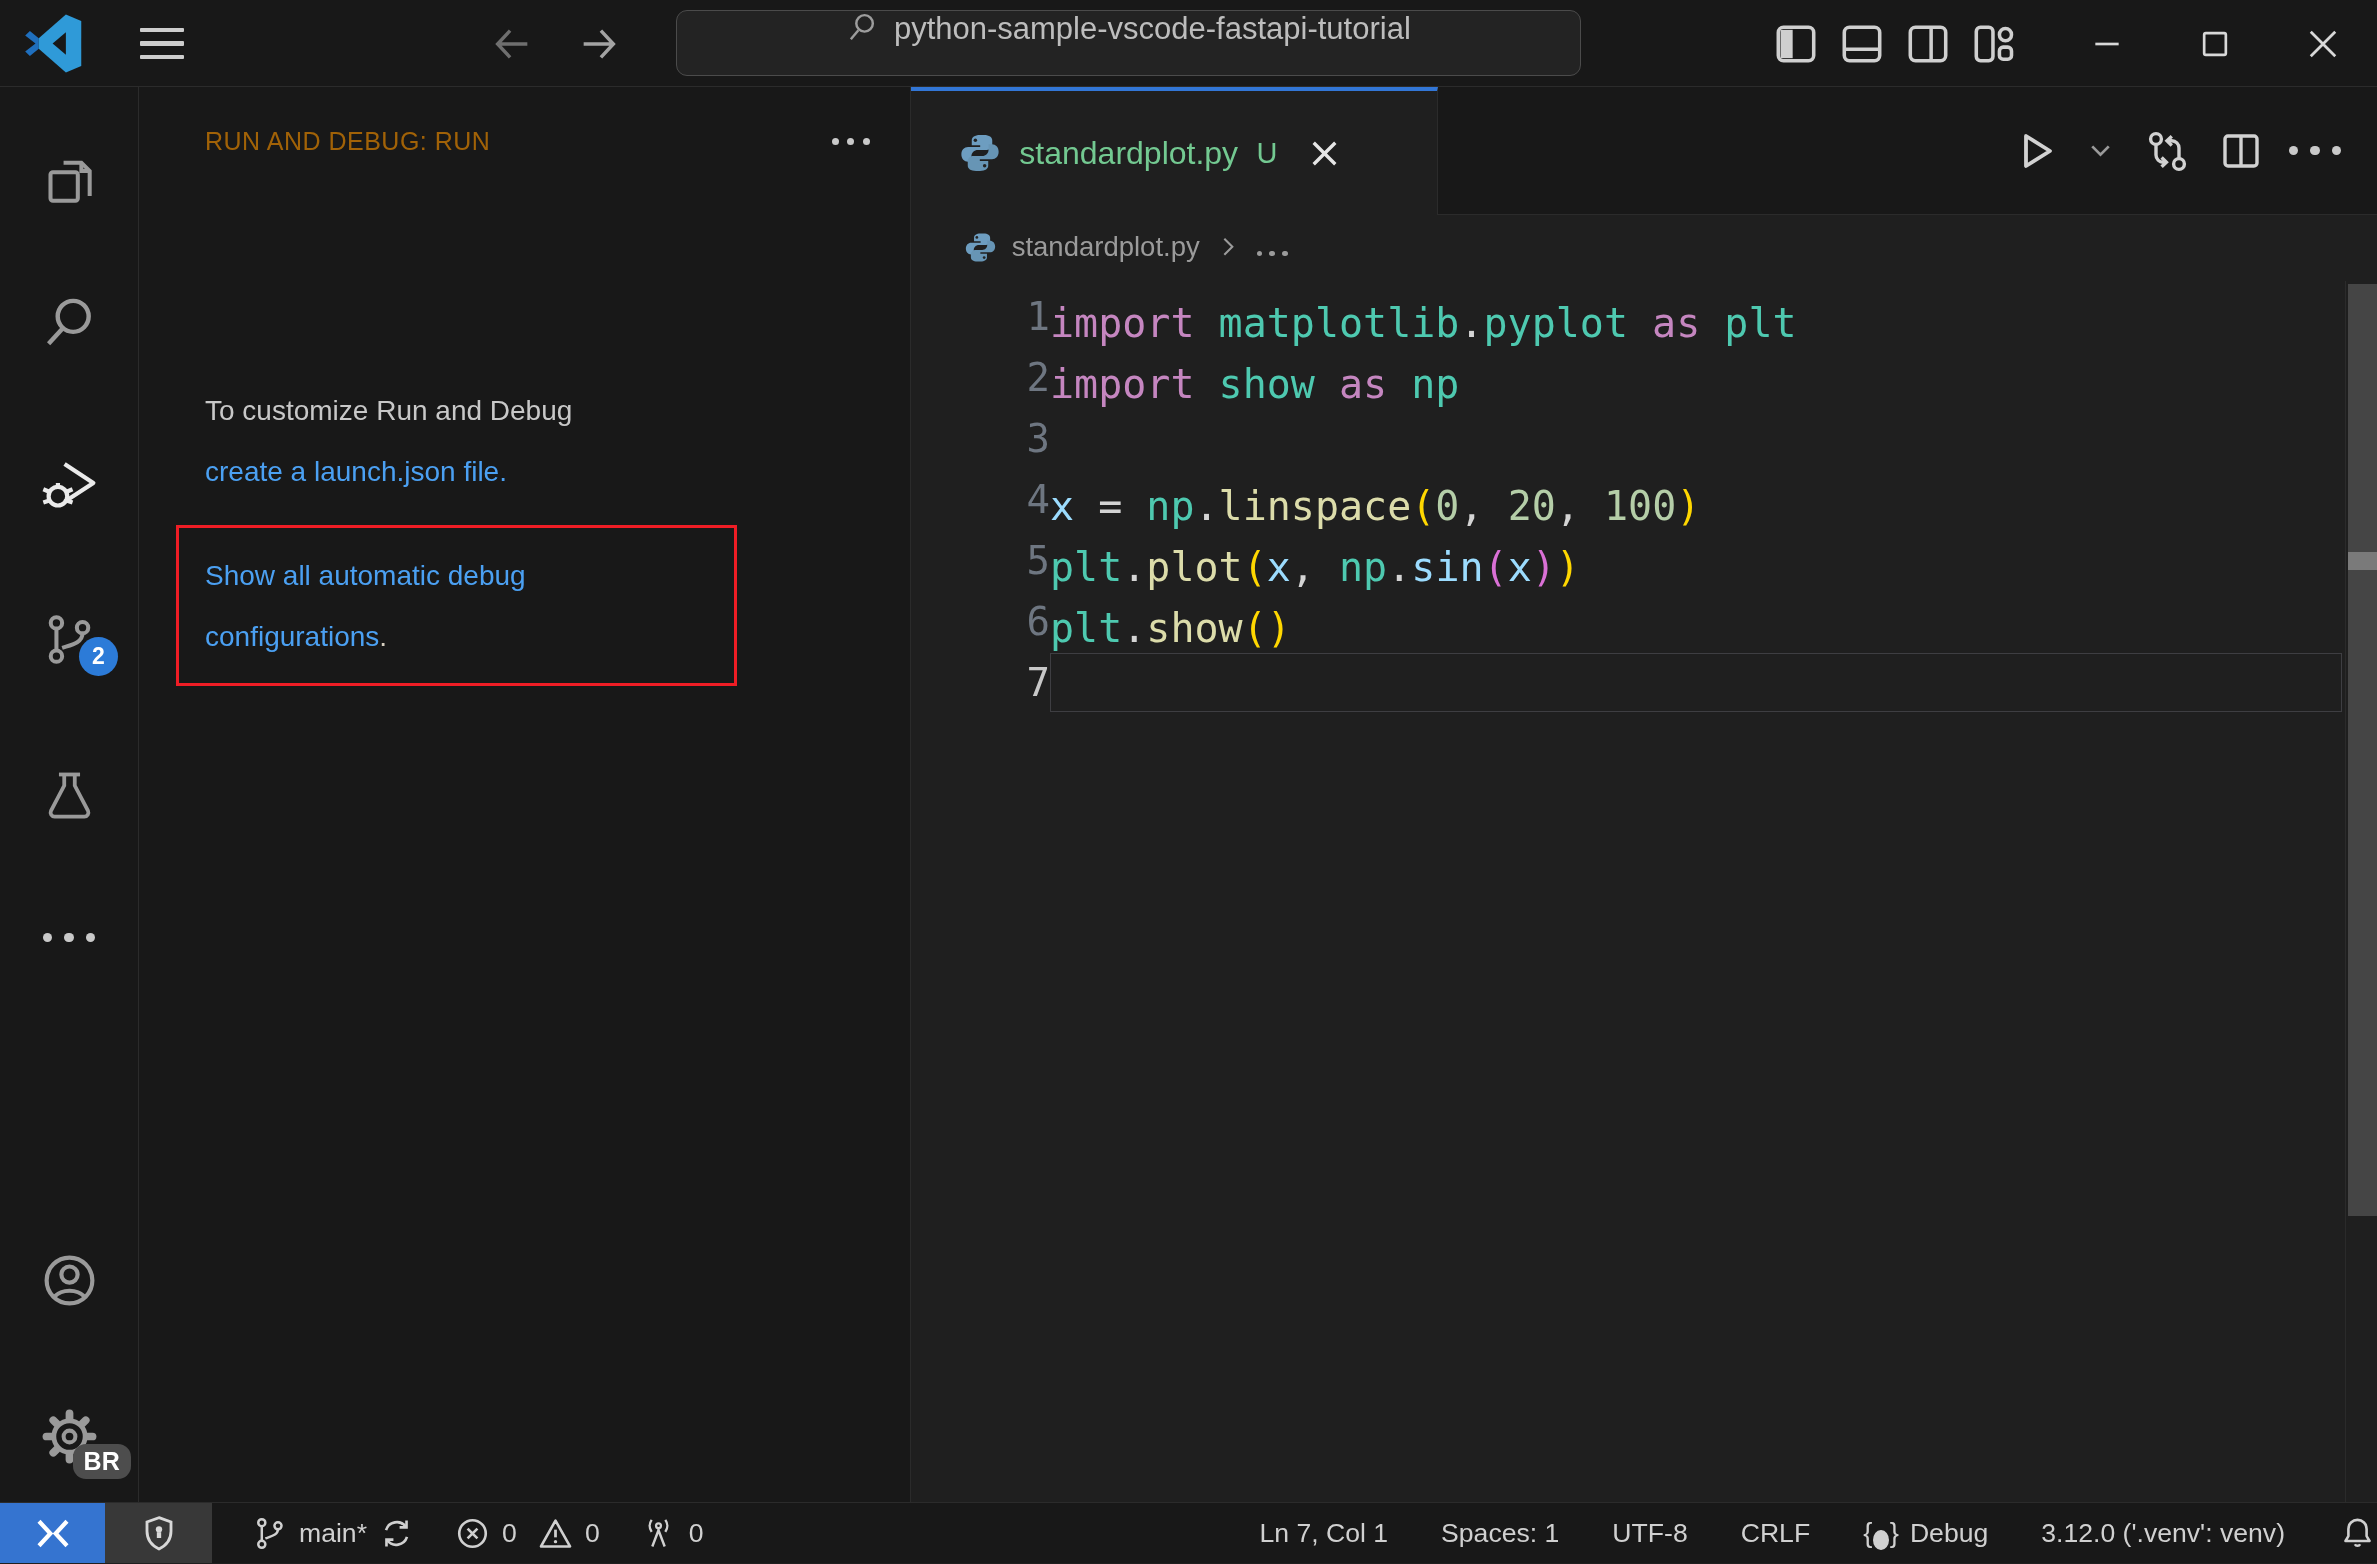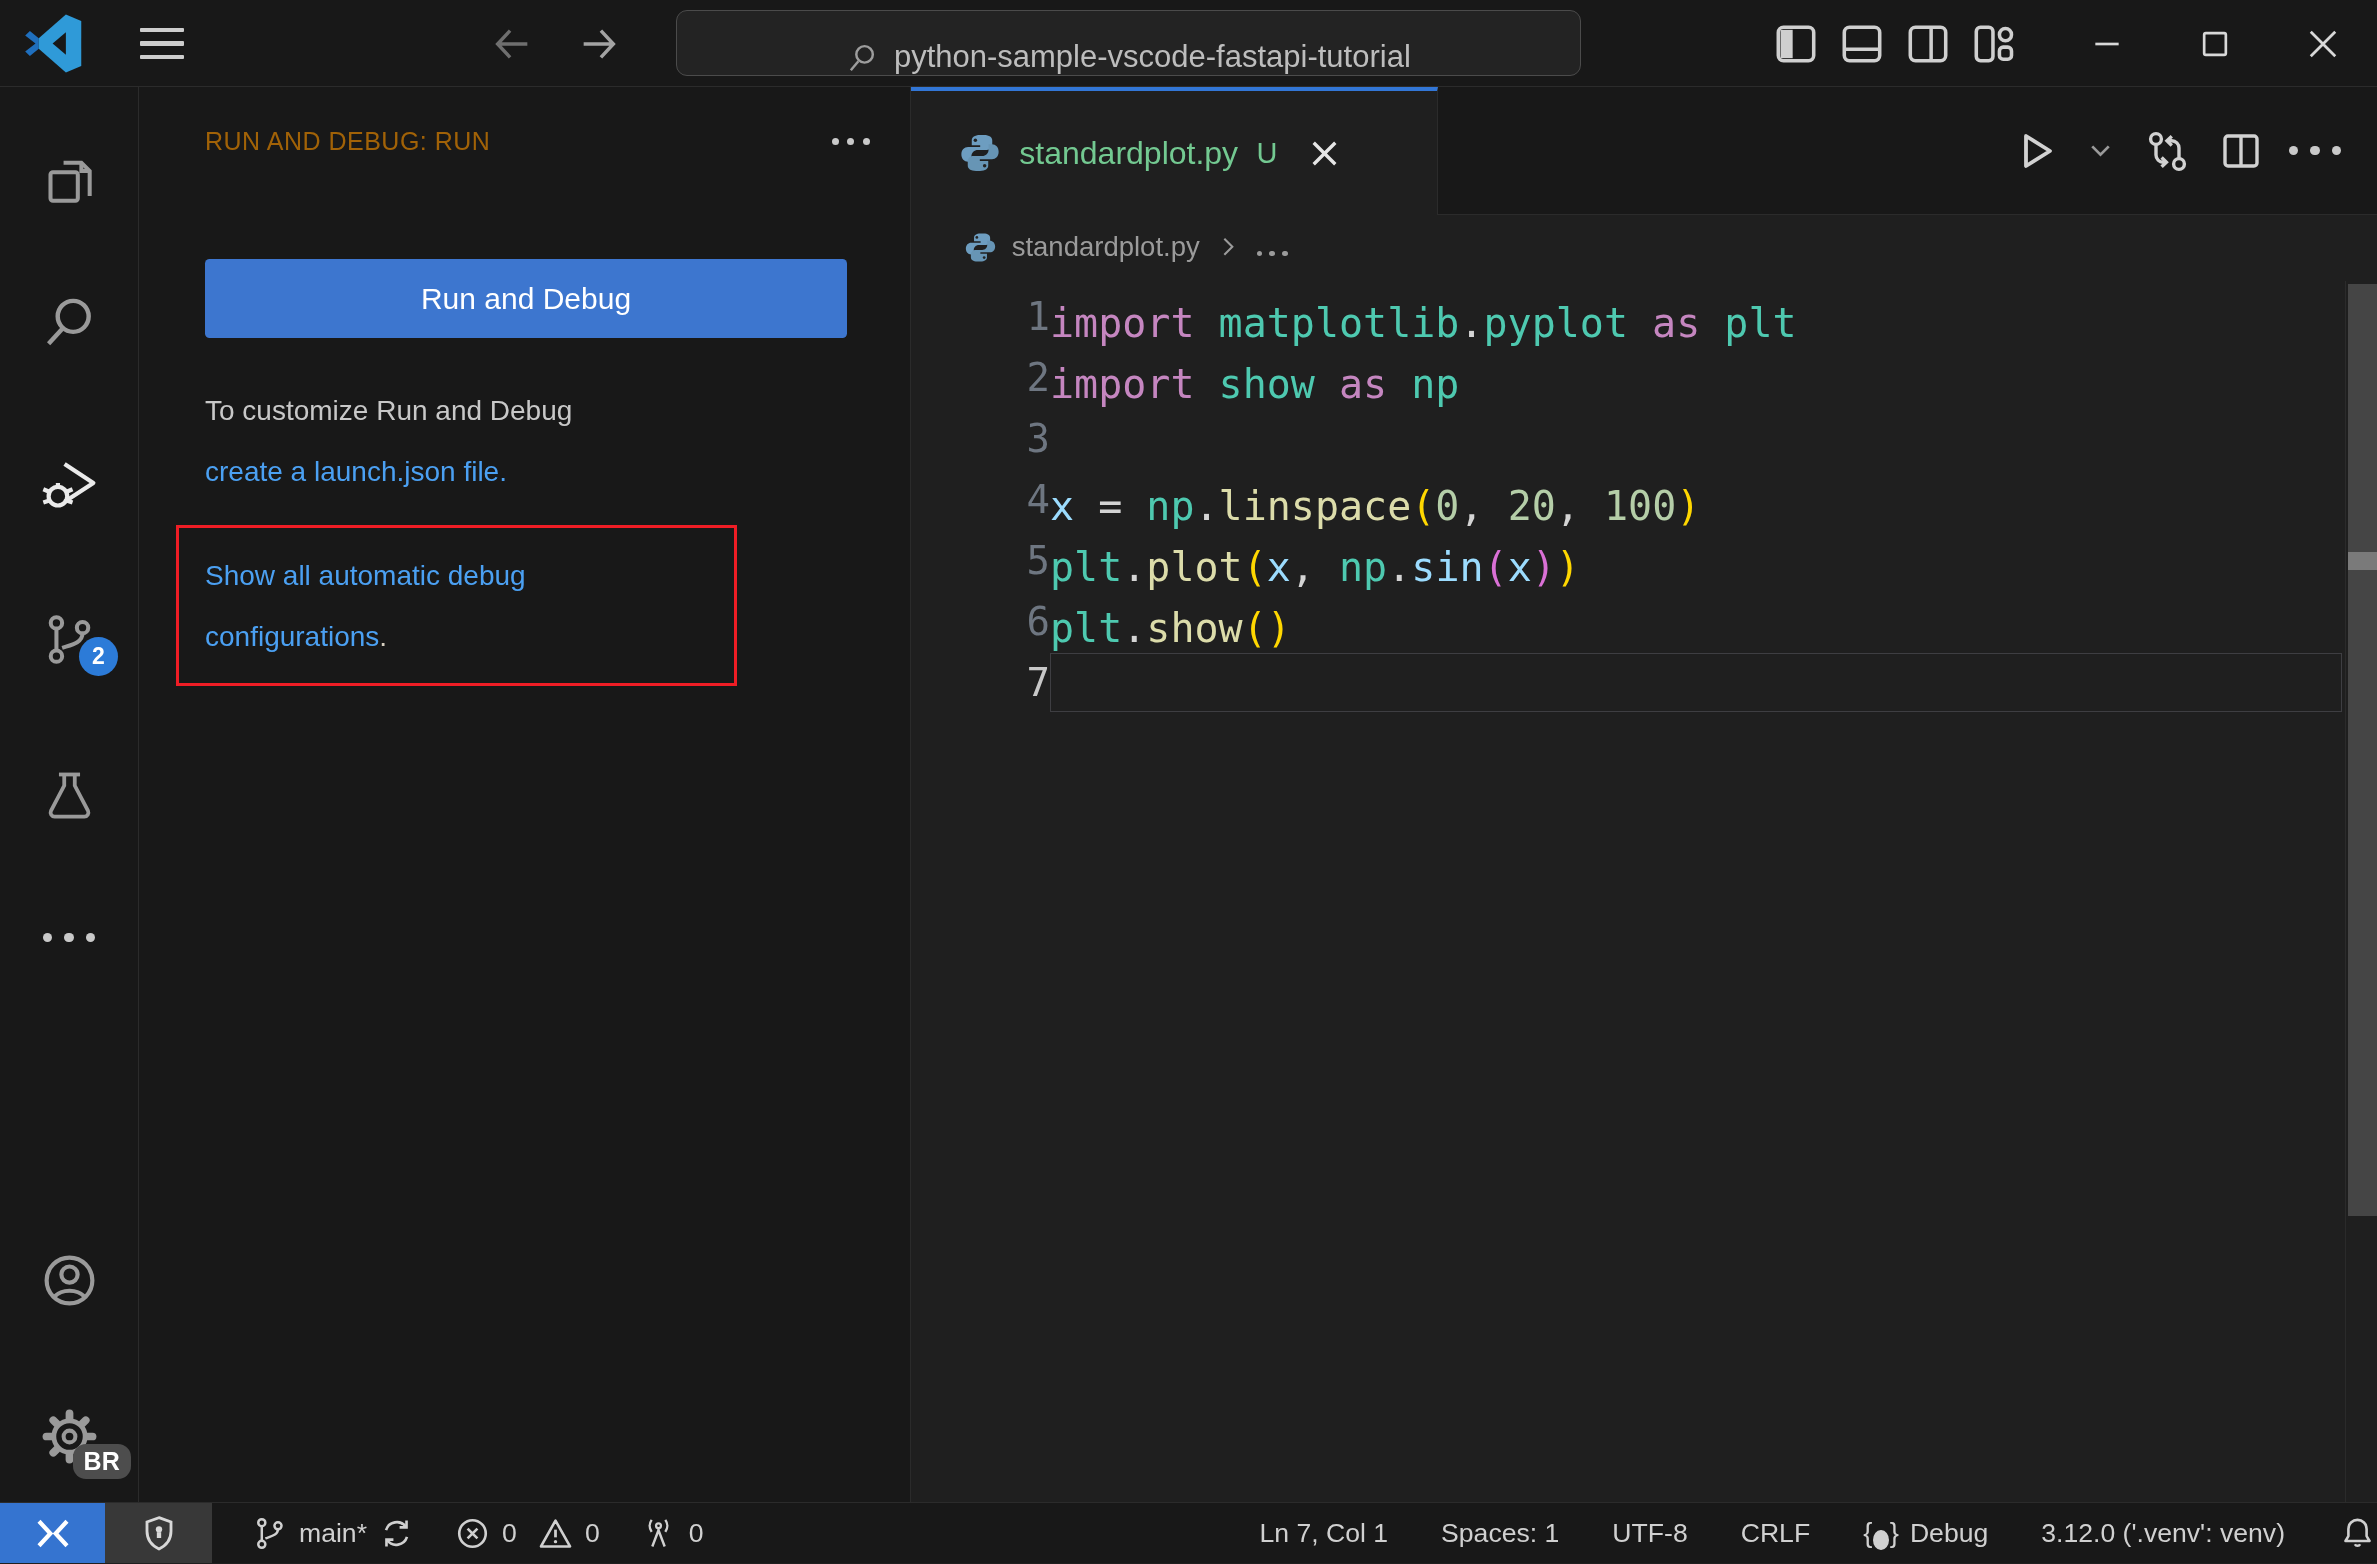--- a/index.html
+++ b/index.html
@@ -9,21 +9,21 @@
 
   
   .titlebar { position:relative; height:87px; background:#181818; border-bottom:1.8px solid #2b2b2b; }
   .tb-left { position:absolute; left:0; top:0; height:87px; display:flex; align-items:center; }
   .vscode-logo { width:59px; height:59px; margin-left:24px; }
   .hamburger { margin-left:57px; width:44px; display:flex; flex-direction:column; gap:9.2px; cursor:pointer; }
   .hamburger i { display:block; height:4.1px; background:#cdcdcd; border-radius:0.9px; }
   .nav-arrows { position:absolute; left:488px; top:0; height:87px; display:flex; align-items:center; gap:39px; }
   .nav-arrows .icon { width:48px; height:48px; display:flex; align-items:center; justify-content:center; }
   .back-ic { color:#6f6f6f; } .fwd-ic { color:#a3a3a3; }
-  .search-box { position:absolute; left:676px; top:10px; width:905px; height:66px; background:#232323; border:1.8px solid #4b4b4b; border-radius:11px; display:flex; align-items:flex-end; justify-content:center; gap:14.7px; color:#bdbdbd; font-size:31px; }
+  .search-box { position:absolute; left:676px; top:10px; width:905px; height:66px; background:#232323; border:1.8px solid #4b4b4b; border-radius:11px; display:flex; align-items:flex-start; justify-content:center; gap:14.7px; color:#bdbdbd; font-size:31px; }
   .search-box .icon { color:#9d9d9d; }
   .tb-right { position:absolute; right:0; top:0; height:87px; display:flex; align-items:center; }
   .layout-group { display:flex; align-items:center; gap:13px; color:#cfcfcf; margin-right:33px; }
   .layout-group .icon { width:53px; height:53px; display:flex; align-items:center; justify-content:center; }
   .winbtn { width:108px; height:87px; display:flex; align-items:center; justify-content:center; color:#d8d8d8; }
 
   
   .main { display:flex; height:1415px; }
 
   
@@ -244,21 +244,20 @@
 
     <div class="sidebar">
       <div class="sb-header">
         <span class="sb-title">RUN AND DEBUG: RUN</span>
         <span class="dots3" style="gap:8.3px">
             <i style="width:7.3px;height:7.3px"></i>
             <i style="width:7.3px;height:7.3px"></i>
             <i style="width:7.3px;height:7.3px"></i>
           </span>
       </div>
-      <button class="run-btn">Run and Debug</button>
       <div class="sb-para">
         <span>To customize Run and Debug</span><br>
         <span class="link">create a launch.json file.</span>
       </div>
       <div class="redbox">
         <div class="redbox-inner">
           <span class="link">Show all automatic debug configurations</span><span class="suffix">.</span>
         </div>
       </div>
     </div>

